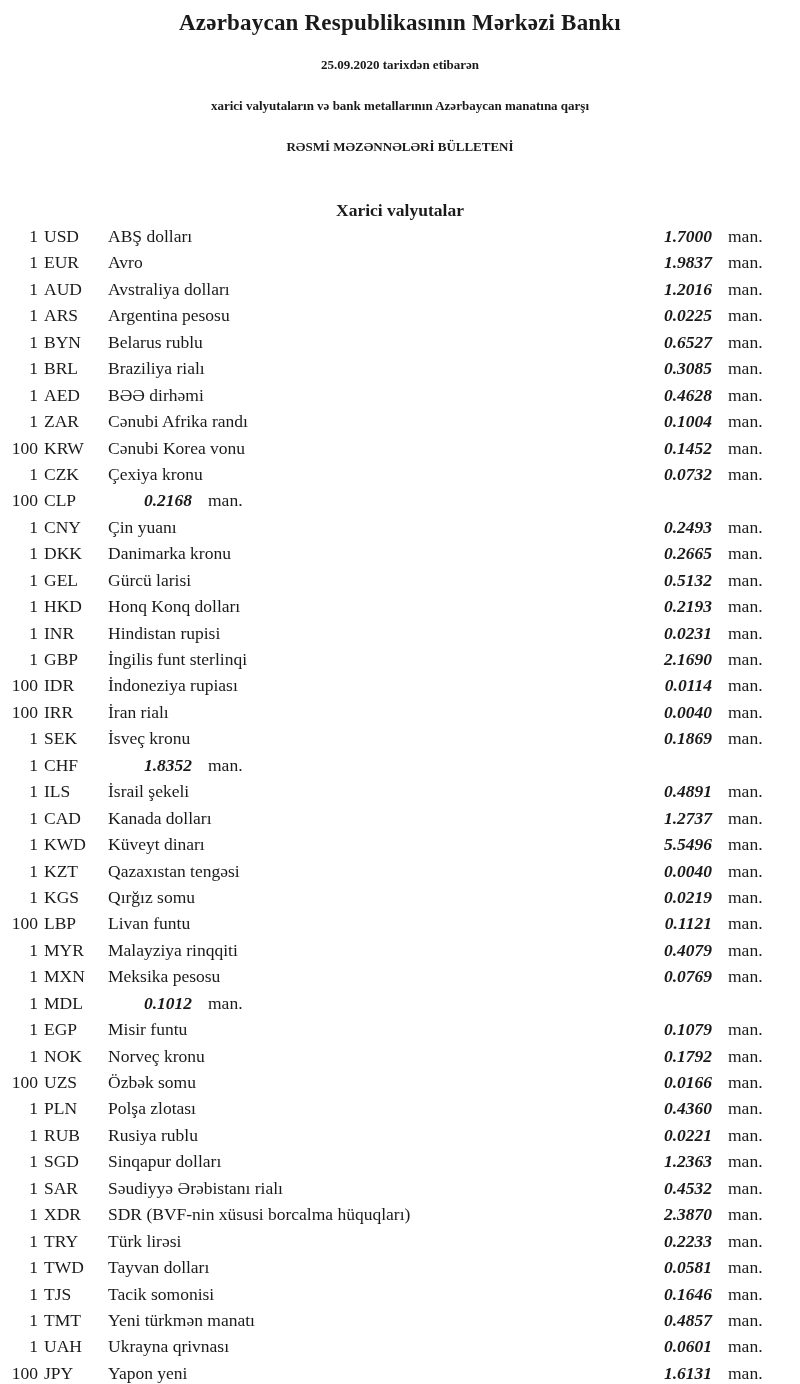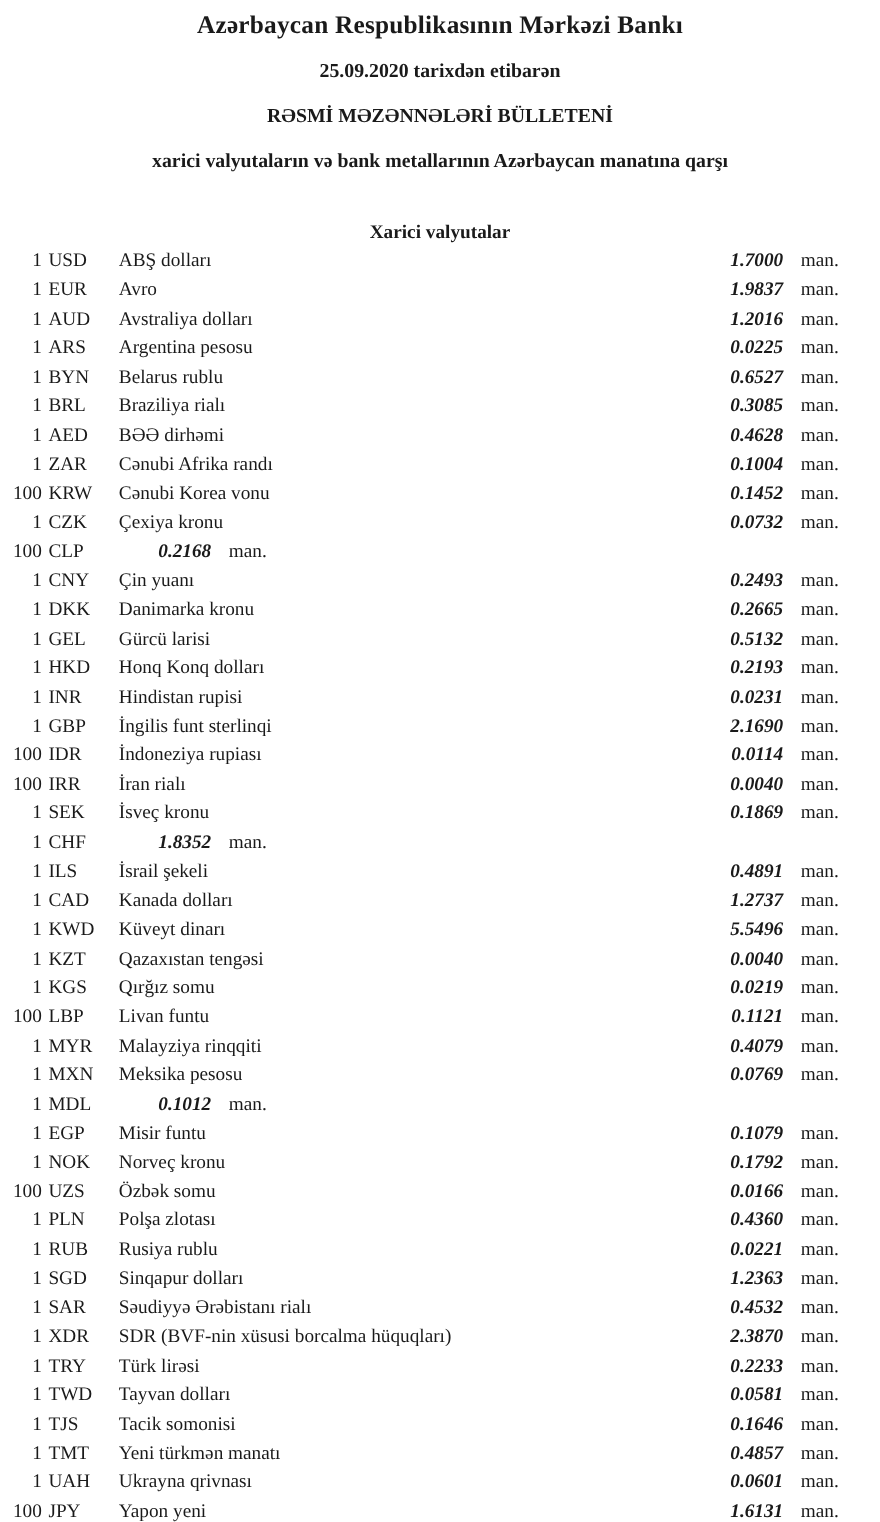--- a/index.html
+++ b/index.html
@@ -23,21 +23,21 @@
   }
   .bank-title {
     margin: 8px 0 6px 0;
     font-size: 23px;
     line-height: 30px;
     font-weight: 700;
     letter-spacing: 0.2px;
   }
   .hline {
     margin: 12px;
-    font-size: 18px;
+    font-size: 13px;
     line-height: 29px;
     font-weight: 700;
   }
   .section-title {
     margin: 36px 0 0 0;
     text-align: center;
     font-size: 17.5px;
     line-height: 26px;
     font-weight: 700;
   }
@@ -83,22 +83,22 @@
     text-align: left;
   }
 </style>
 </head>
 <body>
 
 <div class="page">
   <header class="bulletin-header">
     <h1 class="bank-title">Azərbaycan Respublikasının Mərkəzi Bankı</h1>
     <p class="hline">25.09.2020 tarixdən etibarən</p>
+    <p class="hline">xarici valyutaların və bank metallarının Azərbaycan manatına qarşı</p>
     <p class="hline">RƏSMİ MƏZƏNNƏLƏRİ BÜLLETENİ</p>
-    <p class="hline">xarici valyutaların və bank metallarının Azərbaycan manatına qarşı</p>
   </header>
 
   <h2 class="section-title">Xarici valyutalar</h2>
 
   <div class="rows" id="currency-rows">
       <div class="row">
         <span class="qty">1</span>
         <span class="code">USD</span>
         <span class="name">ABŞ dolları</span>
         <span class="rate">1.7000</span>

